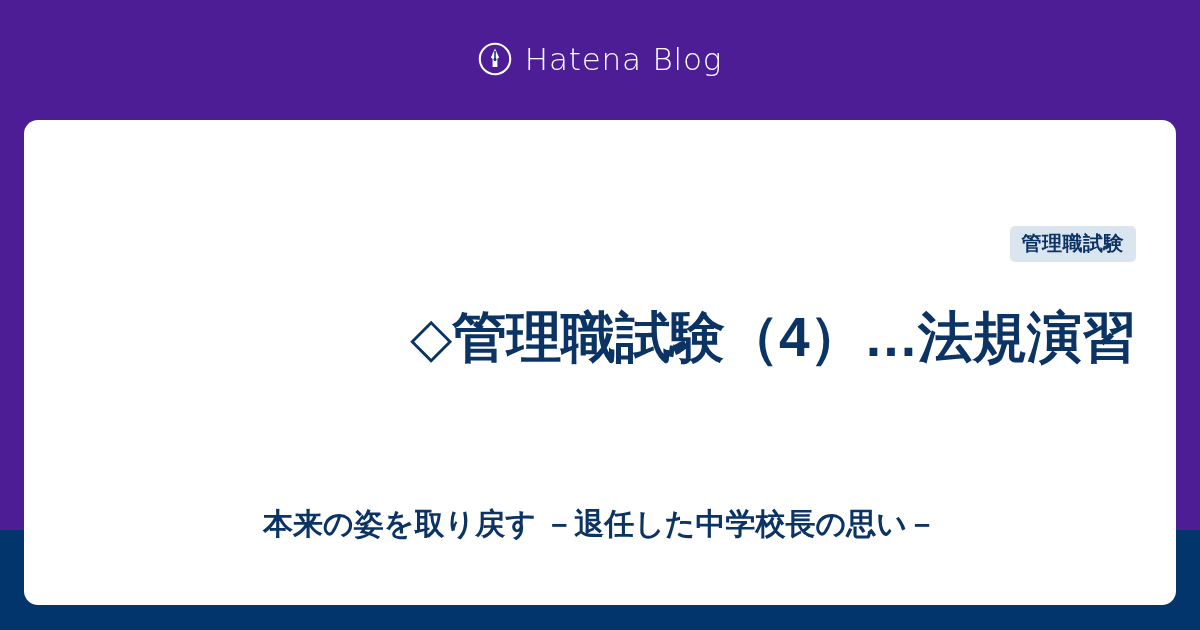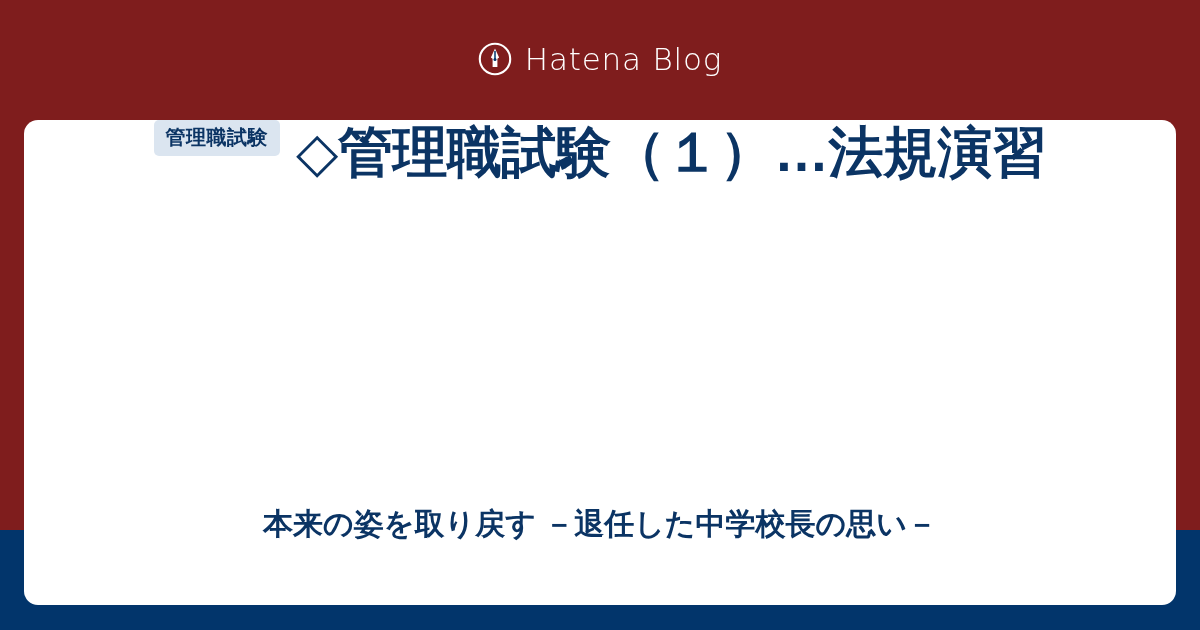--- a/index.html
+++ b/index.html
@@ -13,21 +13,21 @@
     overflow: hidden;
     background: #02356b;
     font-family: "Liberation Sans", "DejaVu Sans", sans-serif;
     -webkit-font-smoothing: antialiased;
   }
 
   .ogp-root {
     position: relative;
     width: 1200px;
     height: 530px;
-    background: #7f1d1d;
+    background: #4c1d95;
     box-sizing: border-box;
   }
 
   
   .brand-header {
     position: absolute;
     top: 0;
     left: 0;
     width: 1200px;
     height: 120px;
@@ -69,22 +69,22 @@
     box-sizing: border-box;
     display: flex;
     flex-direction: column;
     align-items: center;
   }
 
   .card-upper {
     flex: 1 1 auto;
     width: 100%;
     display: flex;
-    flex-direction: row;
-    align-items: flex-start;
+    flex-direction: column;
+    align-items: flex-end;
     justify-content: center;
     padding: 0 40px 30px;
     box-sizing: border-box;
     gap: 16px;
   }
 
   .category-badge {
     display: inline-block;
     background: #dbe5f0;
     color: #0b3464;
@@ -138,20 +138,20 @@
       </span>
       <span class="brand-name">Hatena Blog</span>
     </div>
   </header>
 
   <main class="content-card">
 
     <div class="card-upper">
       <span class="category-badge">管理職試験</span>
 
-      <h1 class="entry-title">◇管理職試験（１）…法規演習</h1>
+      <h1 class="entry-title">◇管理職試験（4）…法規演習</h1>
     </div>
 
     <p class="blog-title">本来の姿を取り戻す －退任した中学校長の思い－</p>
 
   </main>
 
 </div>
 
 </body></html>

